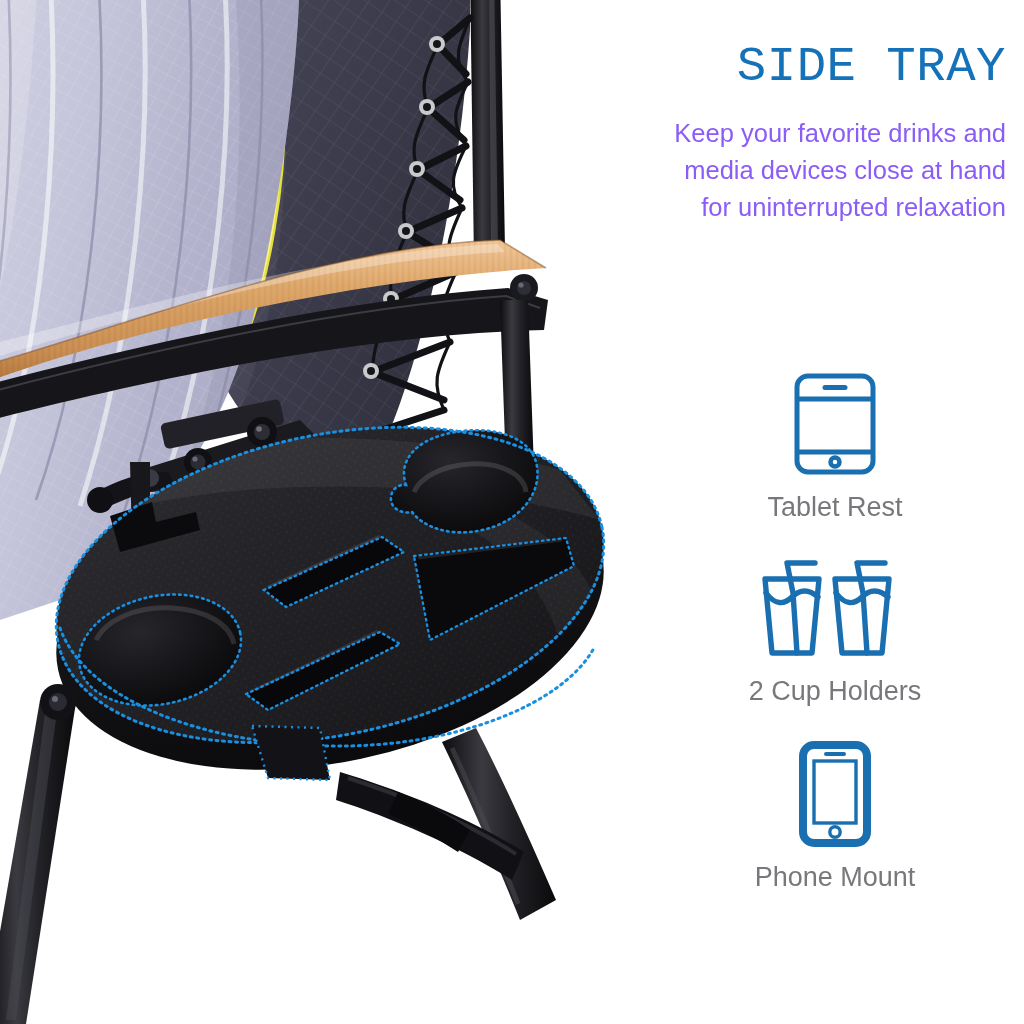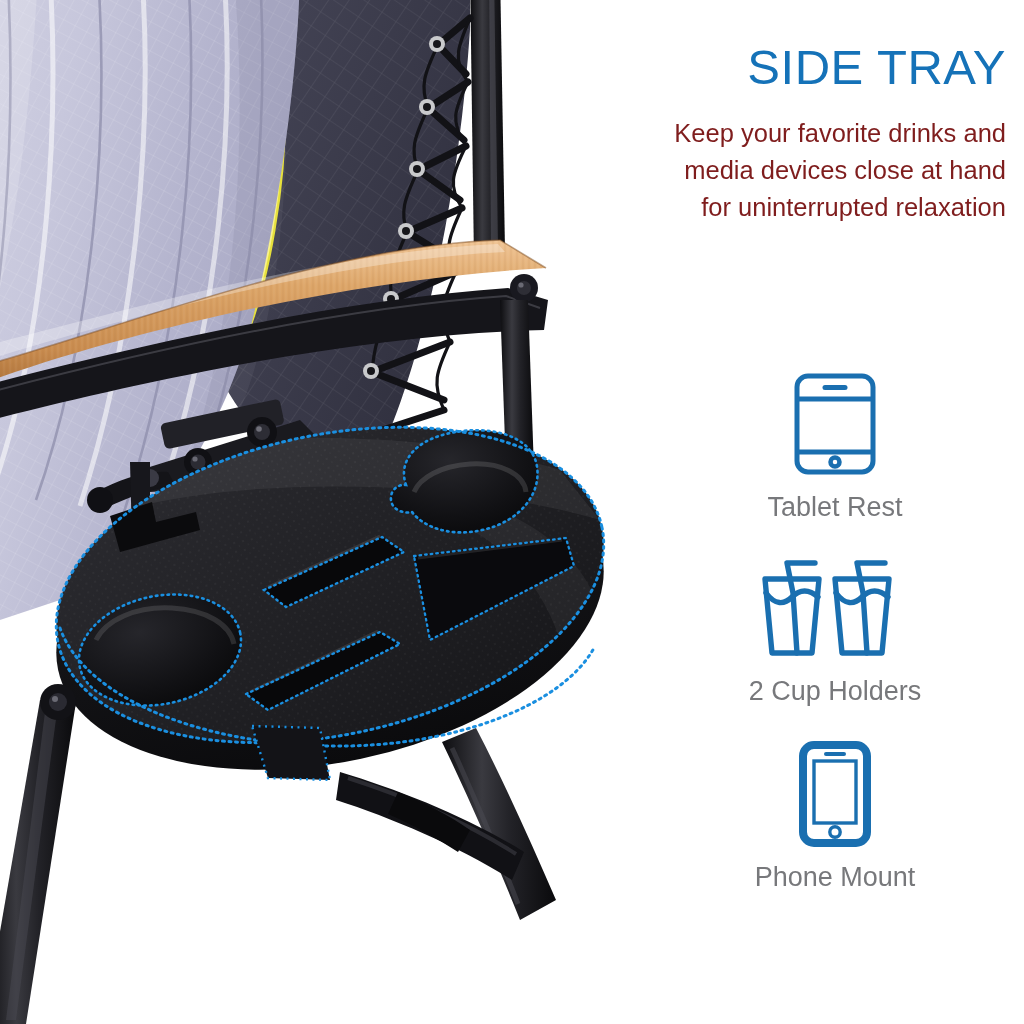--- a/index.html
+++ b/index.html
@@ -22,24 +22,24 @@
   }
   .headline{
     color:#1572b8;
     font-size:49px;
     line-height:59px;
     letter-spacing:0.5px;
     font-weight:400;
     margin:0;
     white-space:nowrap;
   }
-  .headline .l2{display:block;}
+  .headline .l2{display:block;font-family:Liberation Mono, monospace;}
   .subcopy{
     margin:18px 0 0 0;
-    color:#7f1d1d;
+    color:#8b5cf6;
     font-size:25.5px;
     line-height:37px;
     font-weight:400;
   }
   .subcopy span{display:block;}
 
   
   .features{position:absolute;left:690px;top:360px;width:290px;}
   .feature{text-align:center;margin-bottom:22px;}
   .feature-icon{height:128px;display:flex;align-items:center;justify-content:center;}

